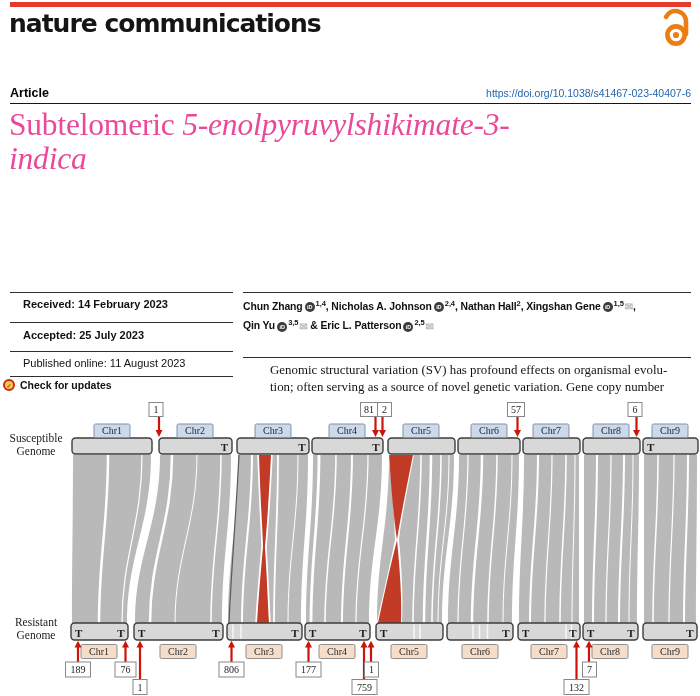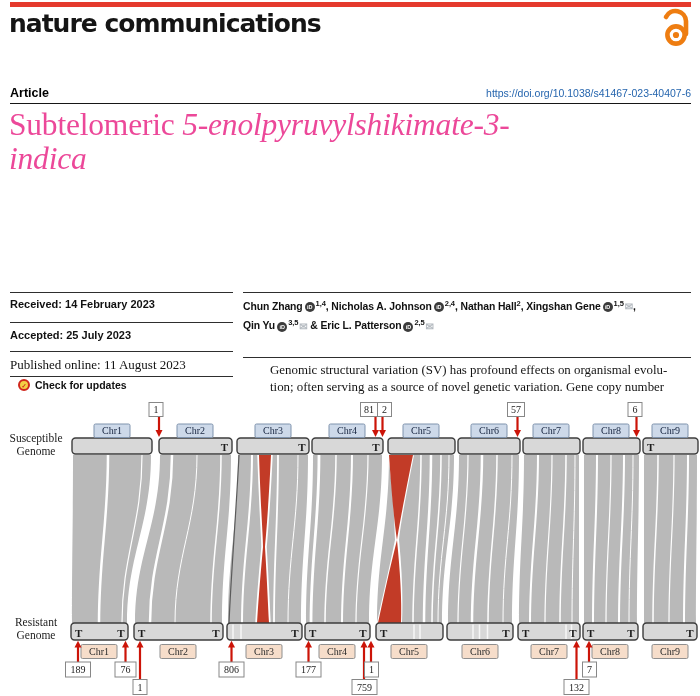--- a/index.html
+++ b/index.html
@@ -16,23 +16,23 @@
   .article-label{position:absolute;left:0;top:0;font-size:12.5px;font-weight:bold;color:#000;}
   .doi{position:absolute;right:0;top:1px;font-size:10.5px;color:#2565ae;text-decoration:none;}
   .rule-full{left:10px;right:9px;top:103px;height:0;border-top:1.3px solid #161616;}
   
   .title{left:9px;top:108px;width:685px;font-family:"Liberation Serif","DejaVu Serif",serif;
          font-weight:normal;font-size:31.5px;line-height:33.5px;color:#ec4899;letter-spacing:-0.2px;}
   .title .ln{display:block;}
   .title i{font-style:italic;}
   
   .mrule{left:10px;width:223px;height:0;border-top:1.1px solid #2e2e2e;}
-  .mtext{left:10px;font-size:11px;font-weight:bold;color:#111;}
-  .mtext.serif{font-family:Liberation Serif, serif;font-weight:normal;font-size:13px;}
-  .badge{left:18px;top:379px;display:flex;align-items:center;gap:5px;cursor:pointer;}
+  .mtext{left:23px;font-size:11px;font-weight:bold;color:#111;}
+  .mtext.serif{font-family:Liberation Sans, sans-serif;font-weight:normal;font-size:11px;}
+  .badge{left:3px;top:379px;display:flex;align-items:center;gap:5px;cursor:pointer;}
   .badge .ic{width:12px;height:12px;border-radius:50%;background:#f3cf45;
              border:2.5px solid #d0271c;box-sizing:border-box;display:flex;
              align-items:center;justify-content:center;font-size:6px;color:#d0271c;font-weight:bold;}
   .badge .tx{font-size:10.5px;font-weight:bold;color:#111;}
   
   .rrule{left:243px;right:9px;height:0;border-top:1.1px solid #2e2e2e;}
   .authors{left:243px;top:296px;width:452px;font-size:10.4px;font-weight:bold;
            color:#111;line-height:16px;letter-spacing:-0.1px;white-space:nowrap;}
   .authors sup{font-size:7.5px;}
   .orcid{display:inline-block;width:10px;height:10px;border-radius:50%;background:#3c3c3c;

